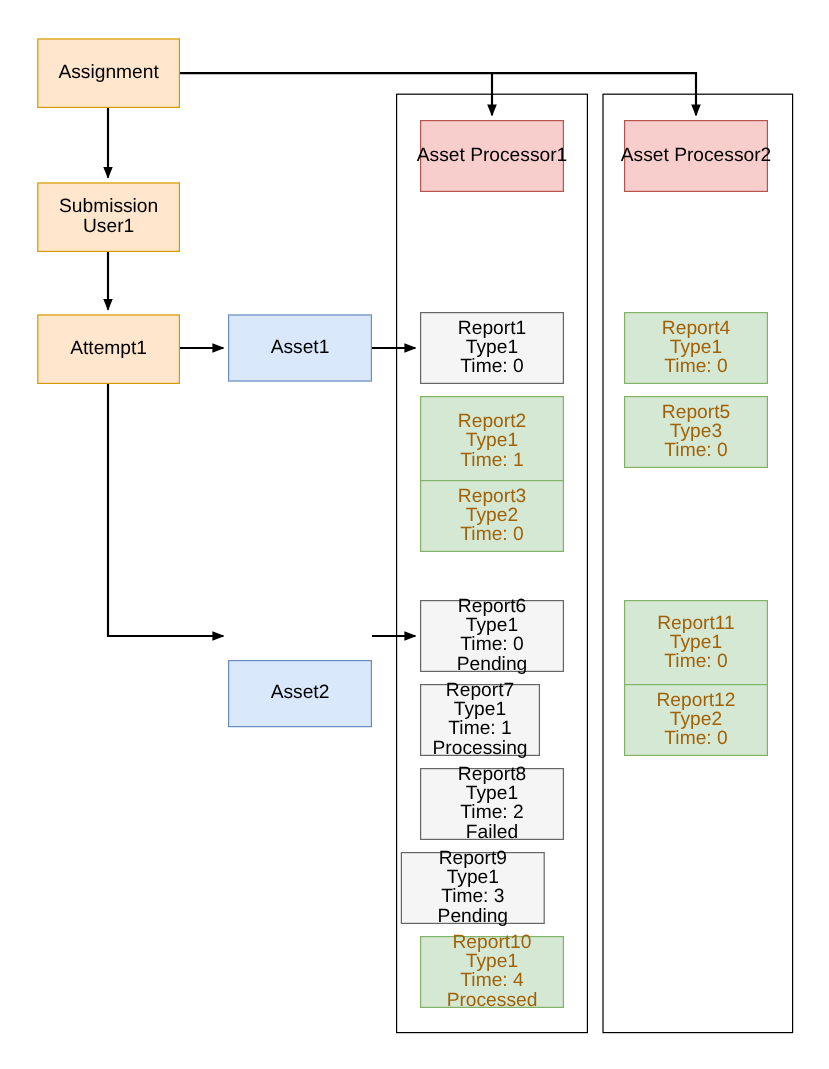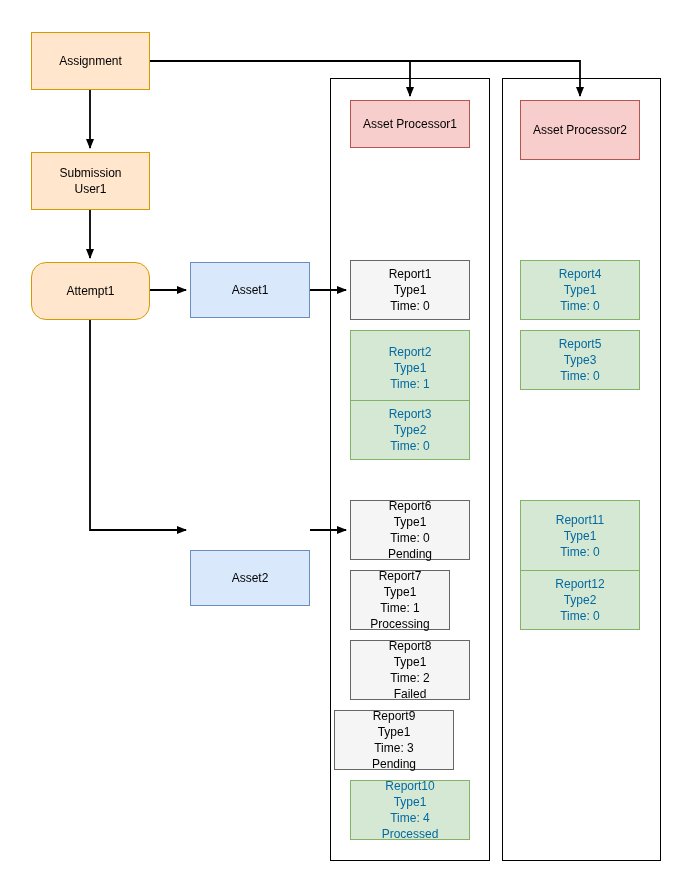--- a/index.html
+++ b/index.html
@@ -26,21 +26,21 @@
     pointer-events: none;
   }
   .node {
     position: absolute;
     box-sizing: border-box;
     display: flex;
     flex-direction: column;
     align-items: center;
     justify-content: center;
     text-align: right;
-    font-size: 12px;
+    font-size: 16px;
     line-height: 16px;
     color: #000000;
     border-width: 1px;
     border-style: solid;
   }
   .node .line {
     display: block;
     white-space: nowrap;
   }
   .orange {
@@ -51,21 +51,21 @@
     background: #dae8fc;
     border-color: #6c8ebf;
   }
   .red {
     background: #f8cecc;
     border-color: #b85450;
   }
   .green {
     background: #d5e8d4;
     border-color: #82b366;
-    color: #0369a1;
+    color: #a16207;
   }
   .grey {
     background: #f5f5f5;
     border-color: #666666;
     color: #000000;
   }
   .container-box {
     position: absolute;
     box-sizing: border-box;
     background: #ffffff;
@@ -100,33 +100,33 @@
 
   <div class="node orange" id="node-assignment" style="left: 31px; top: 32px; width: 119px; height: 58px;">
     <span class="line">Assignment</span>
   </div>
 
   <div class="node orange" id="node-submission" style="left: 31px; top: 152px; width: 119px; height: 58px;">
     <span class="line">Submission</span>
     <span class="line">User1</span>
   </div>
 
-  <div class="node orange" id="node-attempt1" style="left: 31px; top: 262px; width: 119px; height: 58px; border-radius: 15px;">
+  <div class="node orange" id="node-attempt1" style="left: 31px; top: 262px; width: 119px; height: 58px;">
     <span class="line">Attempt1</span>
   </div>
 
   <div class="node blue" id="node-asset1" style="left: 190px; top: 262px; width: 120px; height: 56px;">
     <span class="line">Asset1</span>
   </div>
 
   <div class="node blue" id="node-asset2" style="left: 190px; top: 502px; width: 120px; height: 56px; margin-top: 48px;">
     <span class="line">Asset2</span>
   </div>
 
-  <div class="node red" id="node-processor1" style="left: 350px; top: 100px; width: 120px; height: 48px;">
+  <div class="node red" id="node-processor1" style="left: 350px; top: 100px; width: 120px; height: 60px;">
     <span class="line">Asset Processor1</span>
   </div>
 
   <div class="node red" id="node-processor2" style="left: 520px; top: 100px; width: 120px; height: 60px;">
     <span class="line">Asset Processor2</span>
   </div>
 
   <div id="report-layer">
       <div class="node grey" style="left: 350px; top: 260px; width: 120px; height: 60px;">
         <span class="line">Report1</span>

